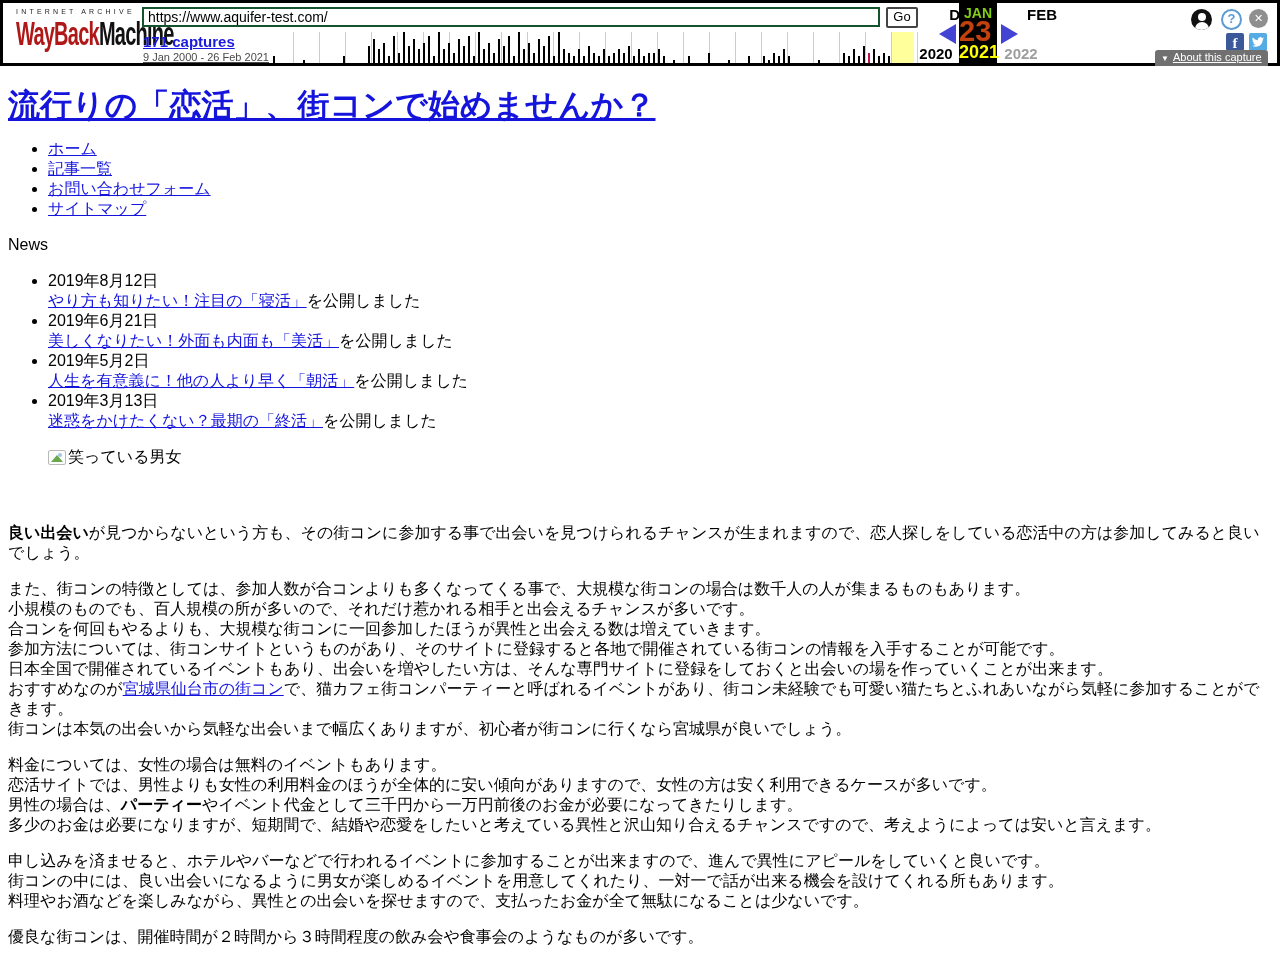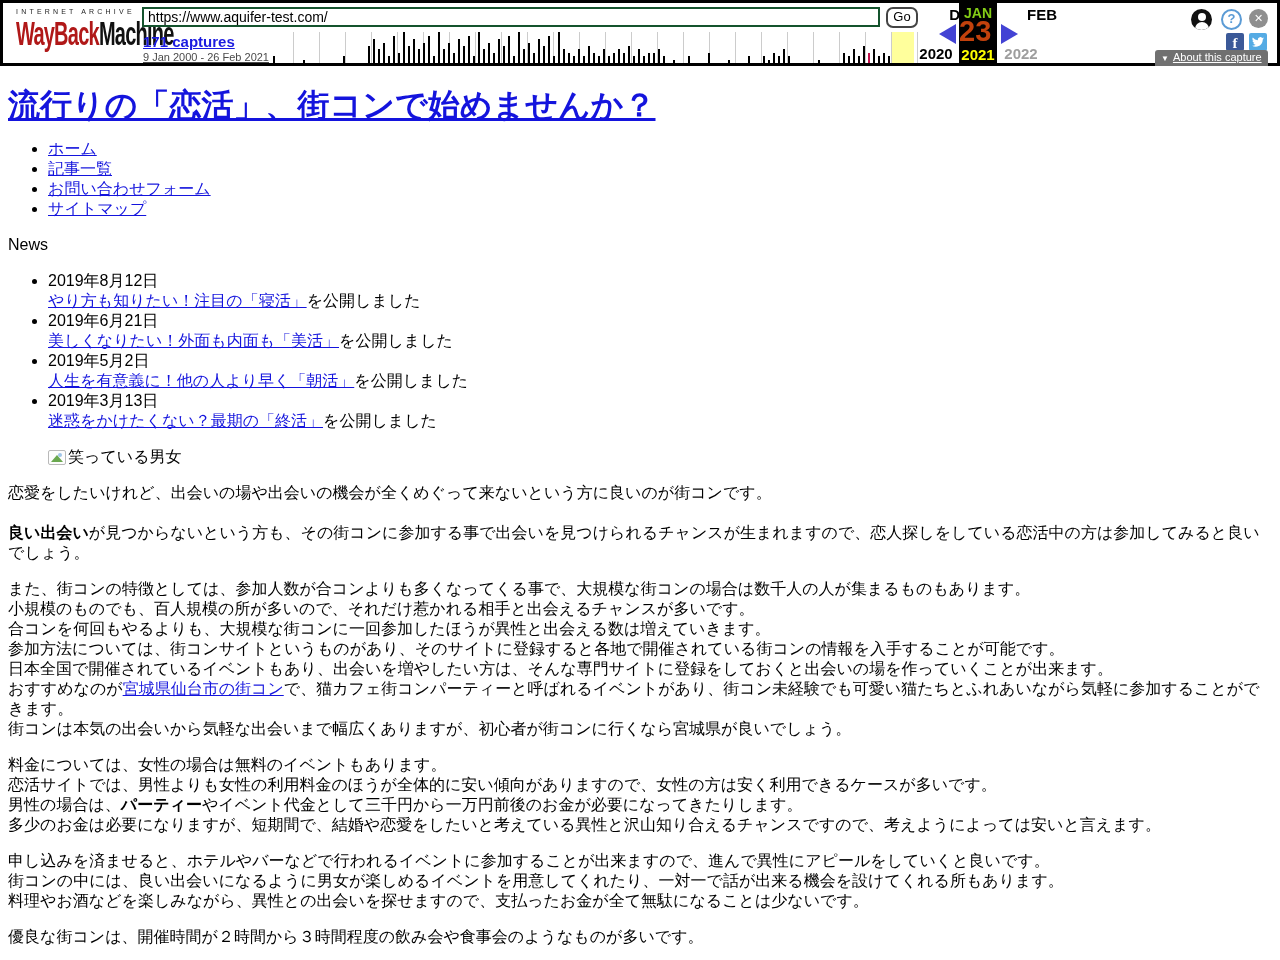--- a/index.html
+++ b/index.html
@@ -12,34 +12,34 @@
   .wb-toolbar { position:relative; width:1280px; height:66px; border:3px solid #000; background:#fff; }
   .wb-logo { position:absolute; left:13px; top:5px; width:125px; }
   .wb-logo-top { font-size:7px; letter-spacing:3.2px; color:#222; white-space:nowrap; }
   .wb-logo-main { font-size:27px; font-weight:bold; letter-spacing:-1px; white-space:nowrap;
                   transform:scale(0.74,1.22); transform-origin:left top; line-height:1; margin-top:3px; }
   .wb-logo-main .red { color:#b01818; }
   .wb-logo-main .blk { color:#111; }
   .wb-url { position:absolute; left:139px; top:4px; width:738px; height:20px;
             border:2px solid #14532d; font-size:14px; padding:0 4px; font-family:inherit; }
   .wb-go { position:absolute; left:883px; top:4px; width:32px; height:21px; background:#fff;
-           border:2px solid #444; border-radius:7px; font-size:13px; line-height:16px; text-align:center; cursor:pointer; }
+           border:2px solid #444; border-radius:2px; font-size:13px; line-height:16px; text-align:center; cursor:pointer; }
   .wb-captures { position:absolute; left:140px; top:30px; font-size:15px; font-weight:bold;
                  color:#1b1be0; text-decoration:underline; }
   .wb-range { position:absolute; left:140px; top:48px; font-size:11px; color:#4a4a4a;text-decoration:underline; }
   .wb-spark { position:absolute; left:265px; top:29px; width:650px; height:31px;
               background-image:repeating-linear-gradient(to right, transparent 0px, transparent 25px, #ccc 25px, #ccc 26px); }
   .wb-spark-bar { position:absolute; bottom:0; width:2px; background:#000; }
   .wb-spark-hl { position:absolute; top:0; height:31px; background:#ffff9c; }
   .wb-month { position:absolute; top:3px; width:38px; text-align:center; font-size:15px; font-weight:bold;margin-left:24px; }
   .wb-year { position:absolute; top:42px; width:44px; text-align:center; font-size:15px; font-weight:bold; }
   .wb-blackpanel { position:absolute; left:956px; top:0; width:38px; height:60px; background:#000; }
   .wb-blackpanel .m { position:absolute; top:2px; width:100%; text-align:center; font-size:14px; font-weight:bold; color:#84cc16; }
   .wb-blackpanel .d { position:absolute; top:13px; width:100%; font-size:29px; font-weight:bold; color:#c2410c; line-height:30px; }
-  .wb-blackpanel .y { position:absolute; bottom:0px; width:100%; text-align:center; font-size:15px; font-weight:bold; color:#ffff00; }
+  .wb-blackpanel .y { position:absolute; bottom:0px; width:100%; text-align:left; font-size:18px; font-weight:bold; color:#ffff00; }
   .wb-arrow { position:absolute; width:0; height:0; cursor:pointer; }
   .wb-arrow.prev { left:936px; top:21px; border-top:10px solid transparent; border-bottom:10px solid transparent; border-right:17px solid #4343d4; }
   .wb-arrow.next { left:998px; top:21px; border-top:10px solid transparent; border-bottom:10px solid transparent; border-left:17px solid #4343d4; }
   .wb-icon-person { position:absolute; left:1188px; top:6px; width:21px; height:21px; border-radius:50%; background:#111; overflow:hidden; cursor:pointer; }
   .wb-icon-person::before { content:""; position:absolute; left:6.5px; top:3.5px; width:8px; height:8px; border-radius:50%; background:#fff; }
   .wb-icon-person::after { content:""; position:absolute; left:3.5px; top:13px; width:14px; height:9px; border-radius:7px 7px 0 0; background:#fff; }
   .wb-icon-help { position:absolute; left:1218px; top:6px; width:21px; height:21px; border-radius:50%;
                   border:2px solid #5b9bd5; color:#5b9bd5; font-weight:bold; font-size:13px; text-align:center; line-height:16px; cursor:pointer; }
   .wb-icon-close { position:absolute; left:1246px; top:6px; width:19px; height:19px; border-radius:50%;
                    background:#8f8f8f; color:#fff; font-weight:bold; font-size:11px; text-align:center; line-height:19px; cursor:pointer; }
@@ -216,19 +216,19 @@
       <li><span>2019年6月21日</span><br><a href="#">美しくなりたい！外面も内面も「美活」</a><span>を公開しました</span></li>
       <li><span>2019年5月2日</span><br><a href="#">人生を有意義に！他の人より早く「朝活」</a><span>を公開しました</span></li>
       <li><span>2019年3月13日</span><br><a href="#">迷惑をかけたくない？最期の「終活」</a><span>を公開しました</span></li>
     </ul>
 
   <p class="img-line">
     <span class="broken-img"></span><span>笑っている男女</span>
   </p>
 
   <div id="article-body">
-      <p><span>恋愛をしたいけれど、出会いの場や出会いの機会が全くめぐって来ないという方に良いのが街コンです。</span><br><br><b>良い出会い</b><span>が見つからないという方も、その街コンに参加する事で出会いを見つけられるチャンスが生まれますので、恋人探しをしている恋活中の方は参加してみると良いでしょう。</span></p>
+      <p><br><br><b>良い出会い</b><span>が見つからないという方も、その街コンに参加する事で出会いを見つけられるチャンスが生まれますので、恋人探しをしている恋活中の方は参加してみると良いでしょう。</span></p>
       <p><span>また、街コンの特徴としては、参加人数が合コンよりも多くなってくる事で、大規模な街コンの場合は数千人の人が集まるものもあります。</span><br><span>小規模のものでも、百人規模の所が多いので、それだけ惹かれる相手と出会えるチャンスが多いです。</span><br><span>合コンを何回もやるよりも、大規模な街コンに一回参加したほうが異性と出会える数は増えていきます。</span><br><span>参加方法については、街コンサイトというものがあり、そのサイトに登録すると各地で開催されている街コンの情報を入手することが可能です。</span><br><span>日本全国で開催されているイベントもあり、出会いを増やしたい方は、そんな専門サイトに登録をしておくと出会いの場を作っていくことが出来ます。</span><br><span>おすすめなのが</span><a href="#">宮城県仙台市の街コン</a><span>で、猫カフェ街コンパーティーと呼ばれるイベントがあり、街コン未経験でも可愛い猫たちとふれあいながら気軽に参加することができます。</span><br><span>街コンは本気の出会いから気軽な出会いまで幅広くありますが、初心者が街コンに行くなら宮城県が良いでしょう。</span></p>
       <p><span>料金については、女性の場合は無料のイベントもあります。</span><br><span>恋活サイトでは、男性よりも女性の利用料金のほうが全体的に安い傾向がありますので、女性の方は安く利用できるケースが多いです。</span><br><span>男性の場合は、</span><b>パーティー</b><span>やイベント代金として三千円から一万円前後のお金が必要になってきたりします。</span><br><span>多少のお金は必要になりますが、短期間で、結婚や恋愛をしたいと考えている異性と沢山知り合えるチャンスですので、考えようによっては安いと言えます。</span></p>
       <p><span>申し込みを済ませると、ホテルやバーなどで行われるイベントに参加することが出来ますので、進んで異性にアピールをしていくと良いです。</span><br><span>街コンの中には、良い出会いになるように男女が楽しめるイベントを用意してくれたり、一対一で話が出来る機会を設けてくれる所もあります。</span><br><span>料理やお酒などを楽しみながら、異性との出会いを探せますので、支払ったお金が全て無駄になることは少ないです。</span><br></p>
       <p><span>優良な街コンは、開催時間が２時間から３時間程度の飲み会や食事会のようなものが多いです。</span></p>
     </div>
 </div>
 
 </body></html>

